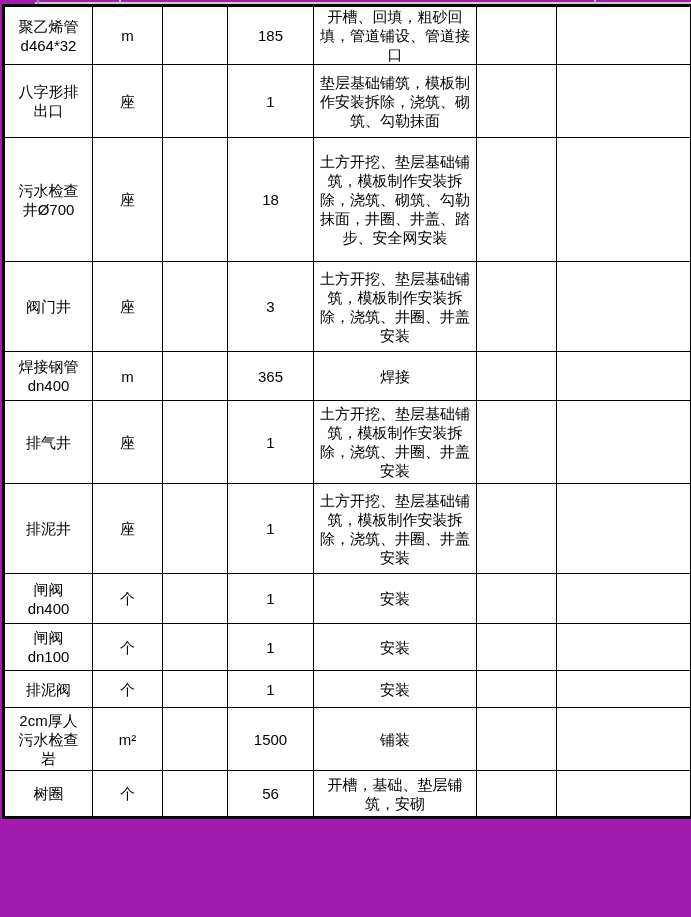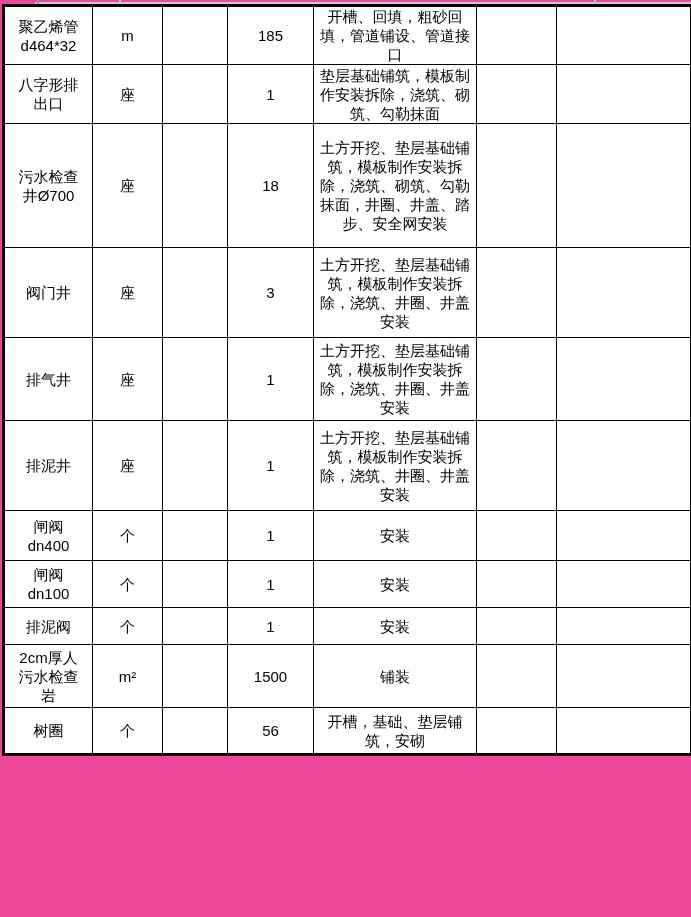--- a/index.html
+++ b/index.html
@@ -4,21 +4,21 @@
 <style>
   html, body {
     margin: 0;
     padding: 0;
     background: #ffffff;
   }
   .page {
     position: relative;
     width: 691px;
     height: 917px;
-    background: #ec4899;
+    background: #a21caf;
     overflow: hidden;
     font-family: "Liberation Sans", "DejaVu Sans", sans-serif;
   }
   
   .artifact {
     position: absolute;
     background: #c8c8c8;
   }
   .artifact-hline { left: 35px; top: 2px; width: 656px; height: 2px; background: #cccccc; }
   .tick-a { left: 37px;  top: 0; width: 2px; height: 6px; background: #8f8f8f; }
@@ -75,21 +75,21 @@
       <tr style="height: 58px;">
       <td class="c0">聚乙烯管
 d464*32</td>
       <td class="c1">m</td>
       <td class="c2"></td>
       <td class="c3">185</td>
       <td class="c4">开槽、回填，粗砂回填，管道铺设、管道接口</td>
       <td class="c5"></td>
       <td class="c6"></td>
     </tr>
-        <tr style="height: 59px;">
+        <tr style="height: 73px;">
       <td class="c0">八字形排
 出口</td>
       <td class="c1">座</td>
       <td class="c2"></td>
       <td class="c3">1</td>
       <td class="c4">垫层基础铺筑，模板制作安装拆除，浇筑、砌筑、勾勒抹面</td>
       <td class="c5"></td>
       <td class="c6"></td>
     </tr>
         <tr style="height: 124px;">
@@ -101,20 +101,30 @@
       <td class="c4">土方开挖、垫层基础铺筑，模板制作安装拆除，浇筑、砌筑、勾勒抹面，井圈、井盖、踏步、安全网安装</td>
       <td class="c5"></td>
       <td class="c6"></td>
     </tr>
         <tr style="height: 90px;">
       <td class="c0">阀门井</td>
       <td class="c1">座</td>
       <td class="c2"></td>
       <td class="c3">3</td>
       <td class="c4">土方开挖、垫层基础铺筑，模板制作安装拆除，浇筑、井圈、井盖安装</td>
+      <td class="c5"></td>
+      <td class="c6"></td>
+    </tr>
+        <tr style="height: 49px;">
+      <td class="c0">焊接钢管
+dn400</td>
+      <td class="c1">m</td>
+      <td class="c2"></td>
+      <td class="c3">365</td>
+      <td class="c4">焊接</td>
       <td class="c5"></td>
       <td class="c6"></td>
     </tr>
         <tr style="height: 83px;">
       <td class="c0">排气井</td>
       <td class="c1">座</td>
       <td class="c2"></td>
       <td class="c3">1</td>
       <td class="c4">土方开挖、垫层基础铺筑，模板制作安装拆除，浇筑、井圈、井盖安装</td>
       <td class="c5"></td>

